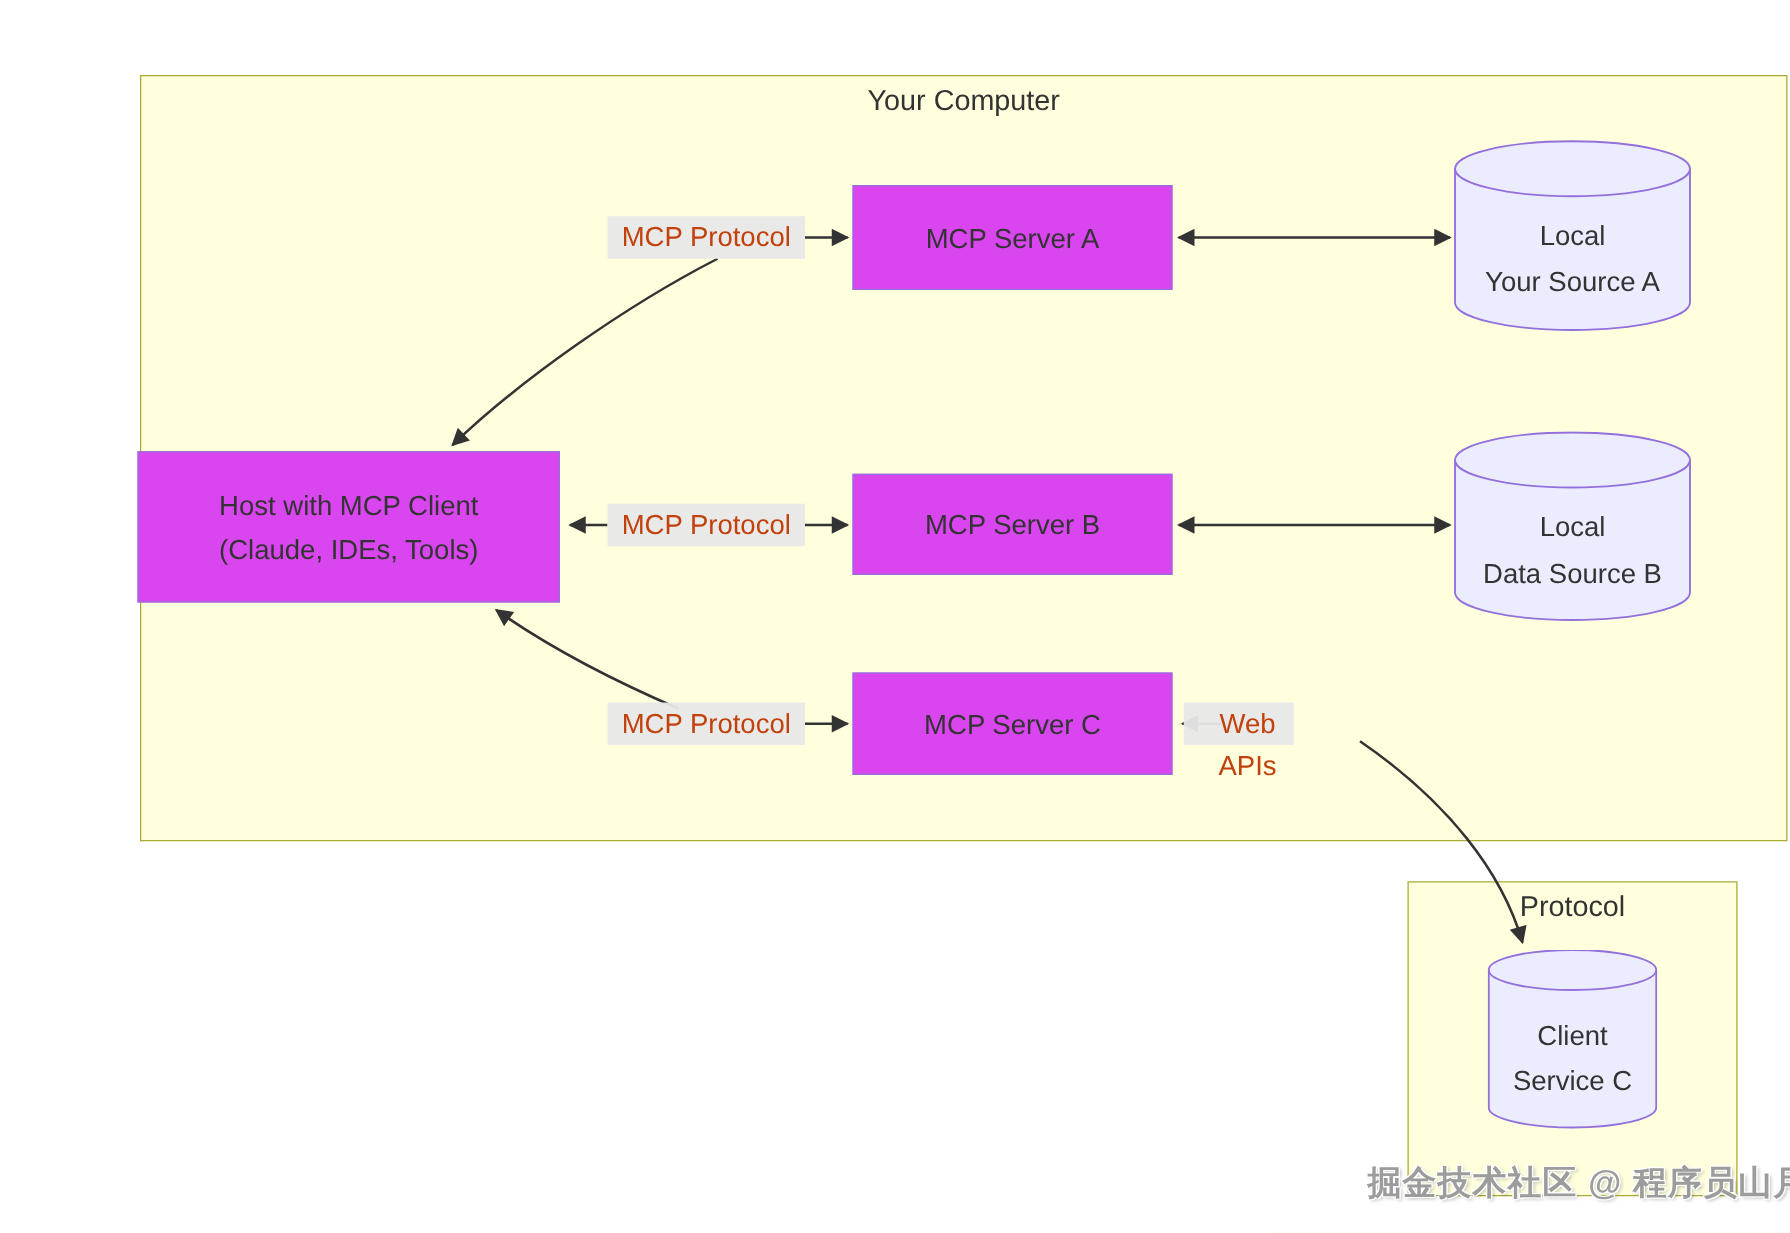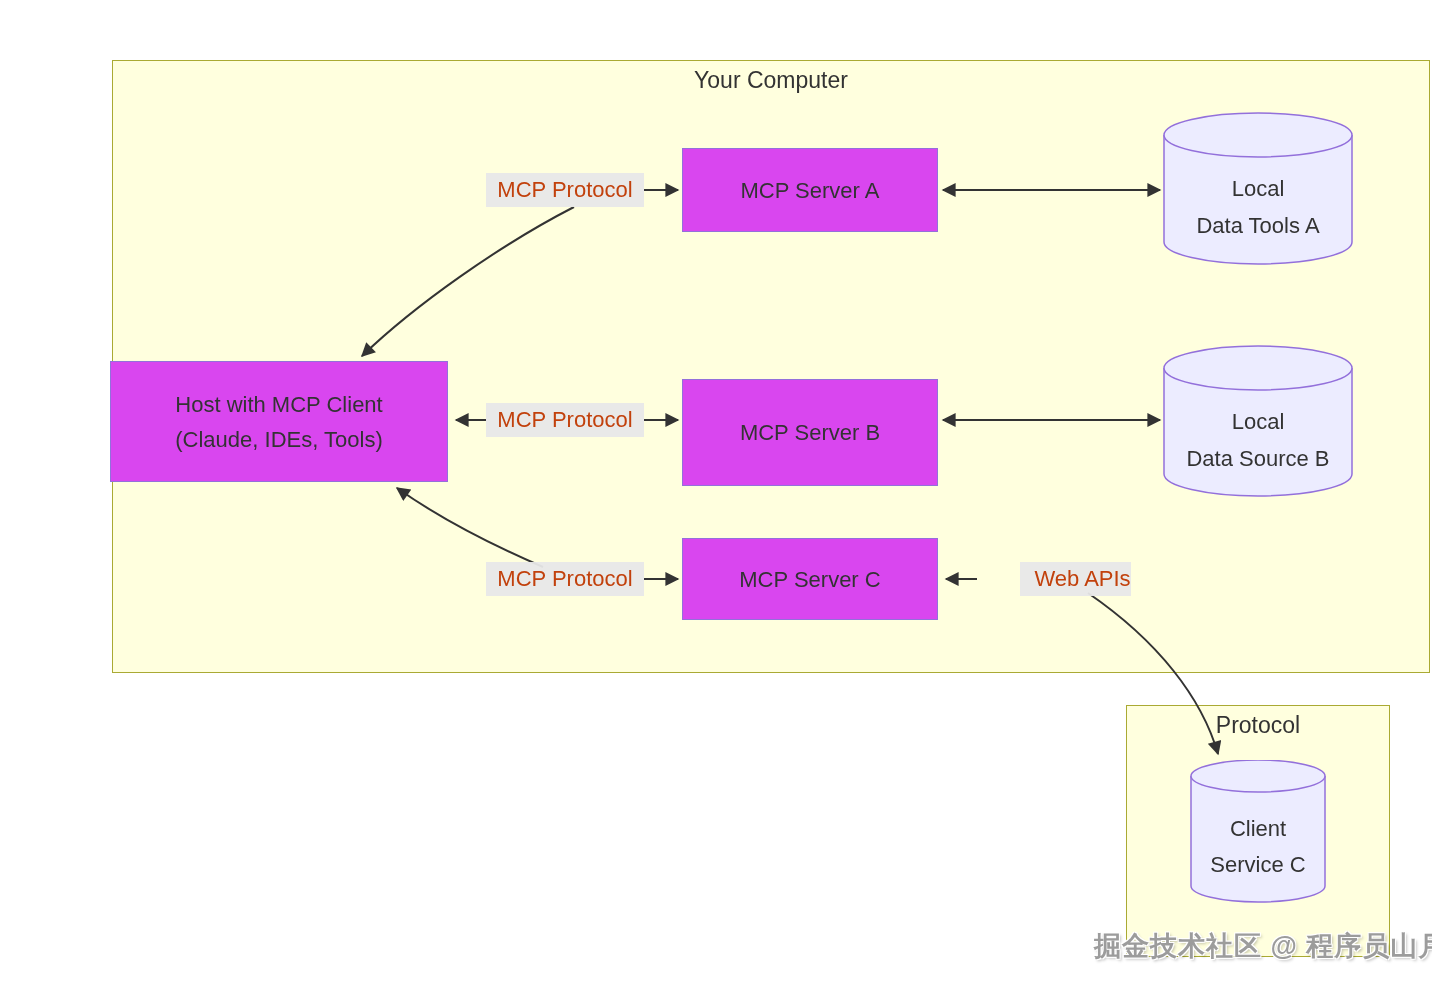--- a/index.html
+++ b/index.html
@@ -124,35 +124,35 @@
   </svg>
 
   <div class="rect-node" style="left:110px; top:361px; width:338px; height:121px;">
     <div>Host with MCP Client</div>
     <div>(Claude, IDEs, Tools)</div>
   </div>
 
   <div class="rect-node" style="left:682px; top:148px; width:256px; height:84px;">
     <div>MCP Server A</div>
   </div>
-  <div class="rect-node" style="left:682px; top:379px; width:256px; height:107px;">
+  <div class="rect-node" style="left:682px; top:379px; width:256px; height:81px;">
     <div>MCP Server B</div>
   </div>
   <div class="rect-node" style="left:682px; top:538px; width:256px; height:82px;">
     <div>MCP Server C</div>
   </div>
 
   <div class="cylinder" style="left:1163px; top:112px; width:190px; height:153px;">
     <svg width="190" height="153" viewBox="0 0 190 153">
       <path d="M 1,23 V 130 A 94,22 0 0 0 189,130 V 23" fill="#ECECFF" stroke="#9370DB" stroke-width="1.5"></path>
       <ellipse cx="95" cy="23" rx="94" ry="22" fill="#ECECFF" stroke="#9370DB" stroke-width="1.5"></ellipse>
     </svg>
     <div class="cyl-text" style="top:58px;">
       <div>Local</div>
-      <div>Data Tools A</div>
+      <div>Your Source A</div>
     </div>
   </div>
 
   <div class="cylinder" style="left:1163px; top:345px; width:190px; height:152px;">
     <svg width="190" height="152" viewBox="0 0 190 152">
       <path d="M 1,23 V 129 A 94,22 0 0 0 189,129 V 23" fill="#ECECFF" stroke="#9370DB" stroke-width="1.5"></path>
       <ellipse cx="95" cy="23" rx="94" ry="22" fill="#ECECFF" stroke="#9370DB" stroke-width="1.5"></ellipse>
     </svg>
     <div class="cyl-text" style="top:58px;">
       <div>Local</div>
@@ -167,17 +167,17 @@
     </svg>
     <div class="cyl-text" style="top:51px; line-height:36px;">
       <div>Client</div>
       <div>Service C</div>
     </div>
   </div>
 
   <div class="edge-label" style="left:486px; top:173px; width:158px;">MCP Protocol</div>
   <div class="edge-label" style="left:486px; top:403px; width:158px;">MCP Protocol</div>
   <div class="edge-label" style="left:486px; top:562px; width:158px;">MCP Protocol</div>
-  <div class="edge-label" style="left:1020px; top:562px; width:111px;padding-left:14px;">Web APIs</div>
+  <div class="edge-label" style="left:947px; top:562px; width:88px;padding-left:14px;">Web APIs</div>
 
   <div class="watermark">掘金技术社区 @ 程序员山月</div>
 
 </div>
 
 </body></html>

